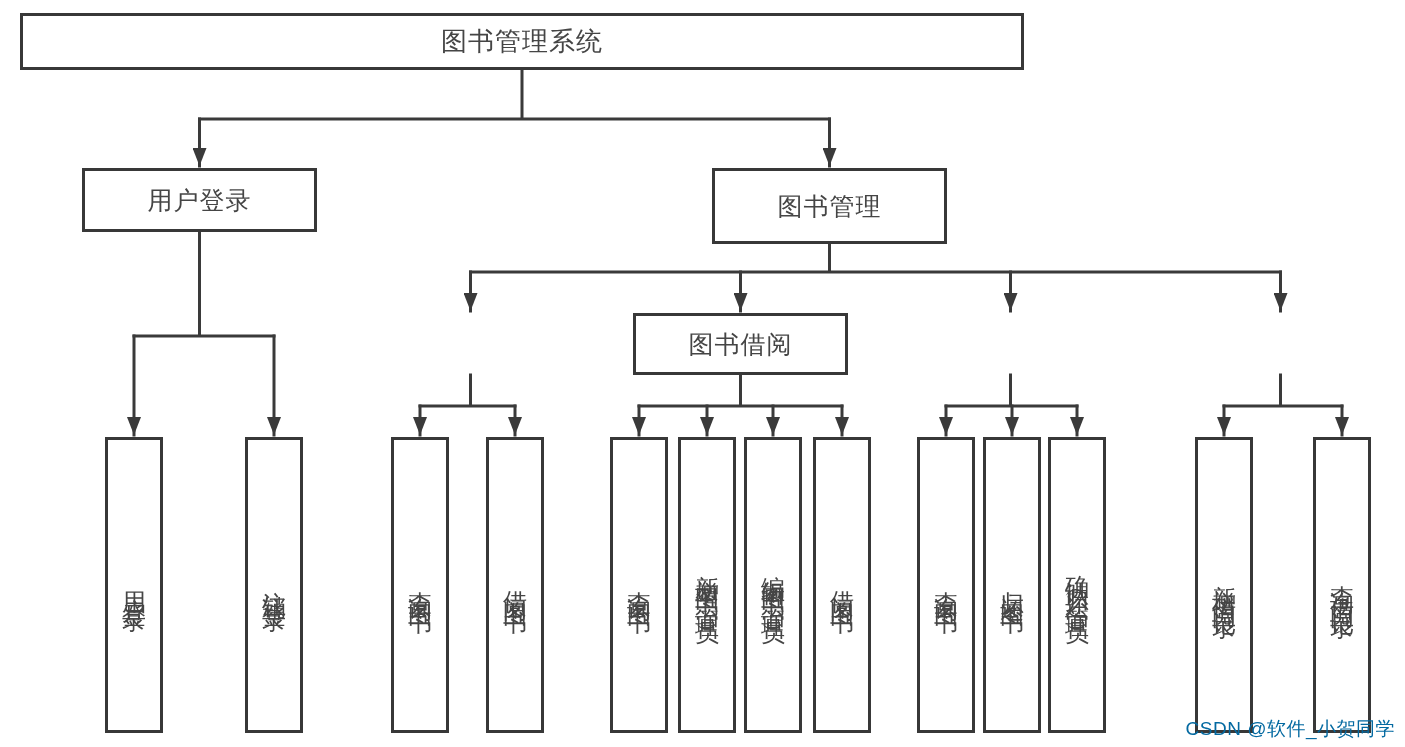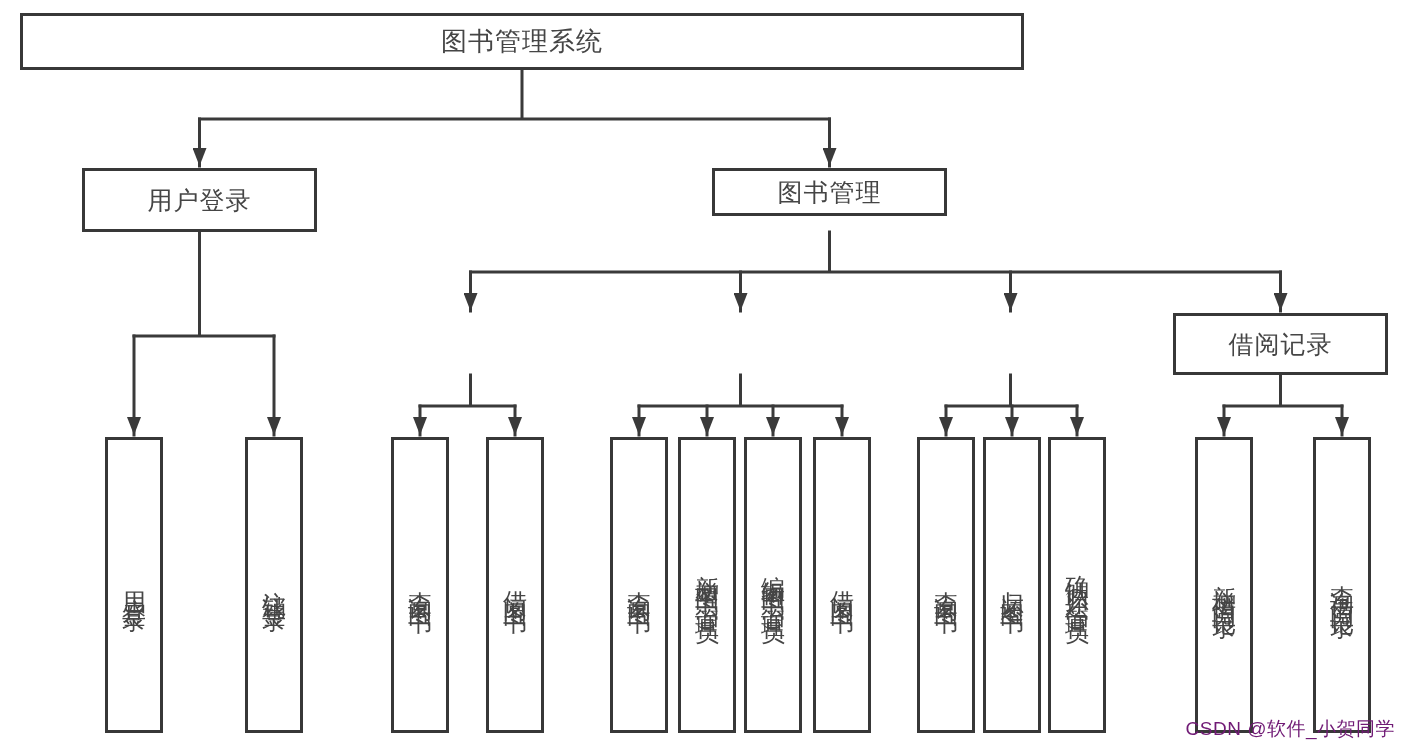--- a/index.html
+++ b/index.html
@@ -54,21 +54,21 @@
     line-height: 1;
     letter-spacing: 6.5px;
     white-space: nowrap;
   }
   .watermark {
     position: absolute;
     right: 10px;
     bottom: 5px;
     font-size: 19px;
     letter-spacing: 0.5px;
-    color: #701a75;
+    color: #0369a1;
     z-index: 3;
     white-space: nowrap;
   }
 </style>
 </head>
 <body>
 
 <div class="canvas">
 
   <svg class="wires" width="1405" height="747" viewBox="0 0 1405 747">
@@ -126,26 +126,26 @@
     </g>
   </svg>
 
   <div class="node root" style="left:20px;top:13px;width:1004px;height:57px">
     <span>图书管理系统</span>
   </div>
 
   <div class="node h" style="left:82px;top:168px;width:235px;height:64px">
     <span>用户登录</span>
   </div>
-  <div class="node h" style="left:712px;top:168px;width:235px;height:48px">
+  <div class="node h" style="left:712px;top:168px;width:235px;height:76px">
     <span>图书管理</span>
   </div>
 
-  <div class="node h" style="left:1173px;top:313px;width:215px;height:62px">
-    <span>借阅记录</span>
+  <div class="node h" style="left:633px;top:313px;width:215px;height:62px">
+    <span>图书借阅</span>
   </div>
 
   <div class="node v" style="left:105px;top:437px;width:58px;height:296px">
     <span>用户登录</span>
   </div>
   <div class="node v" style="left:245px;top:437px;width:58px;height:296px">
     <span>注销登录</span>
   </div>
 
   <div class="node v" style="left:391px;top:437px;width:58px;height:296px">

